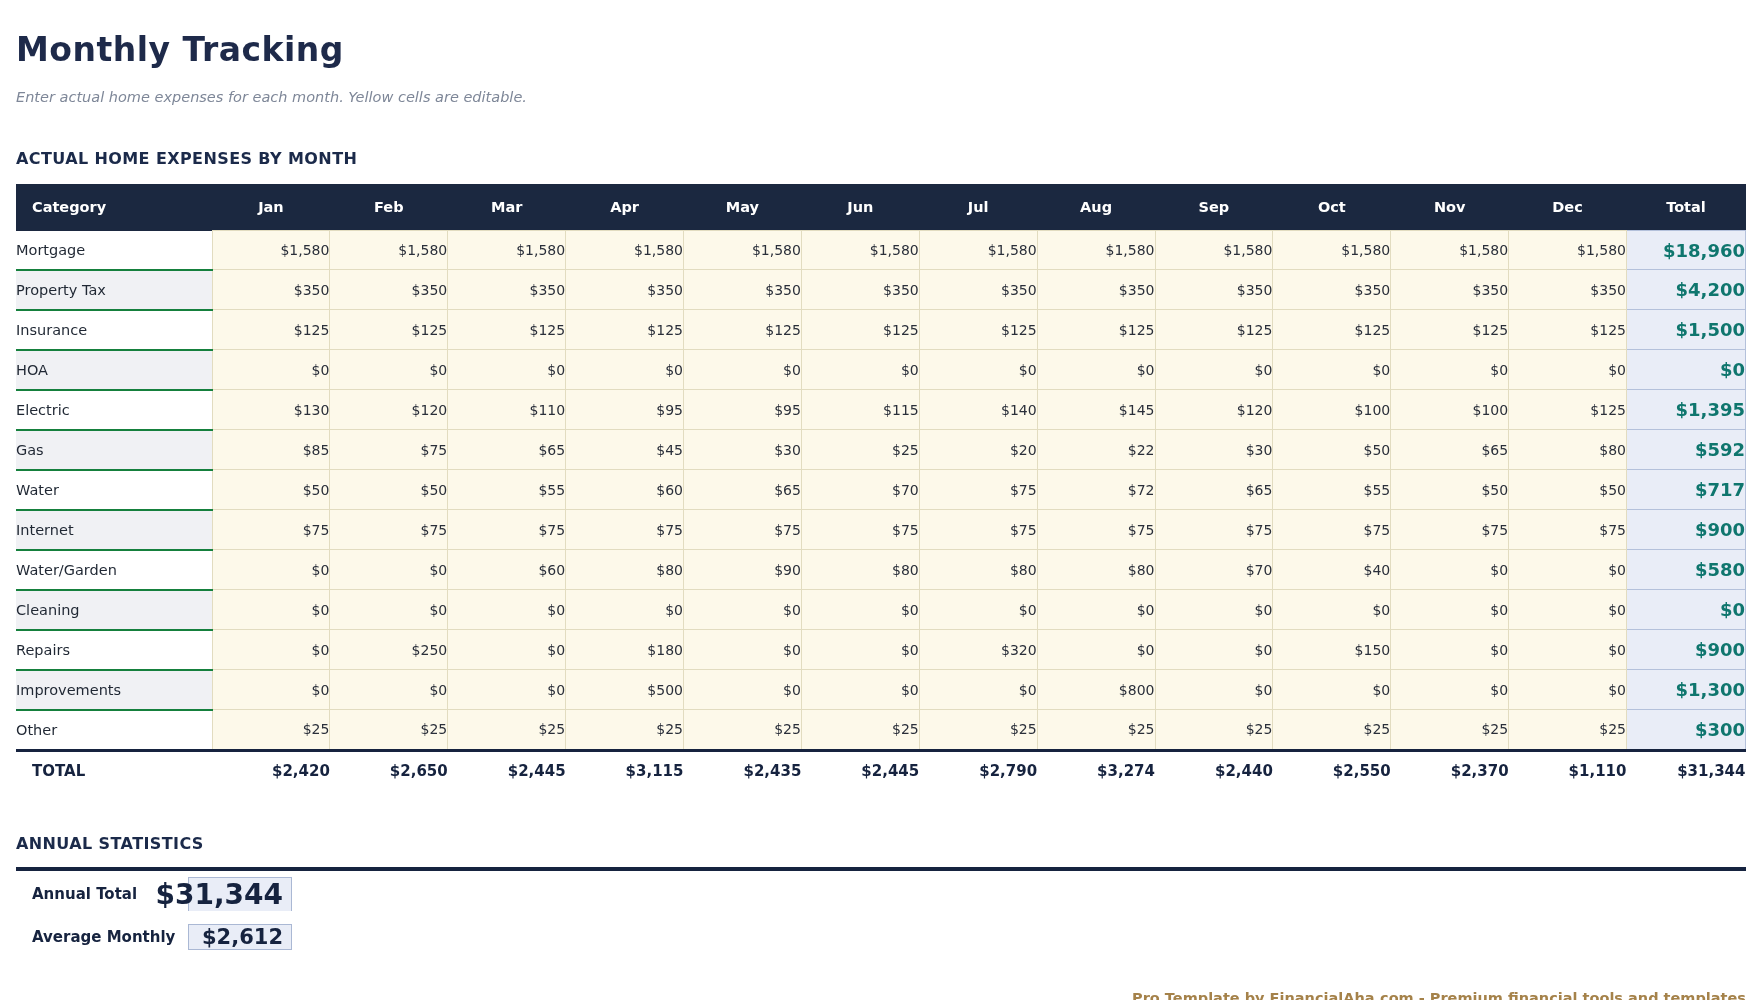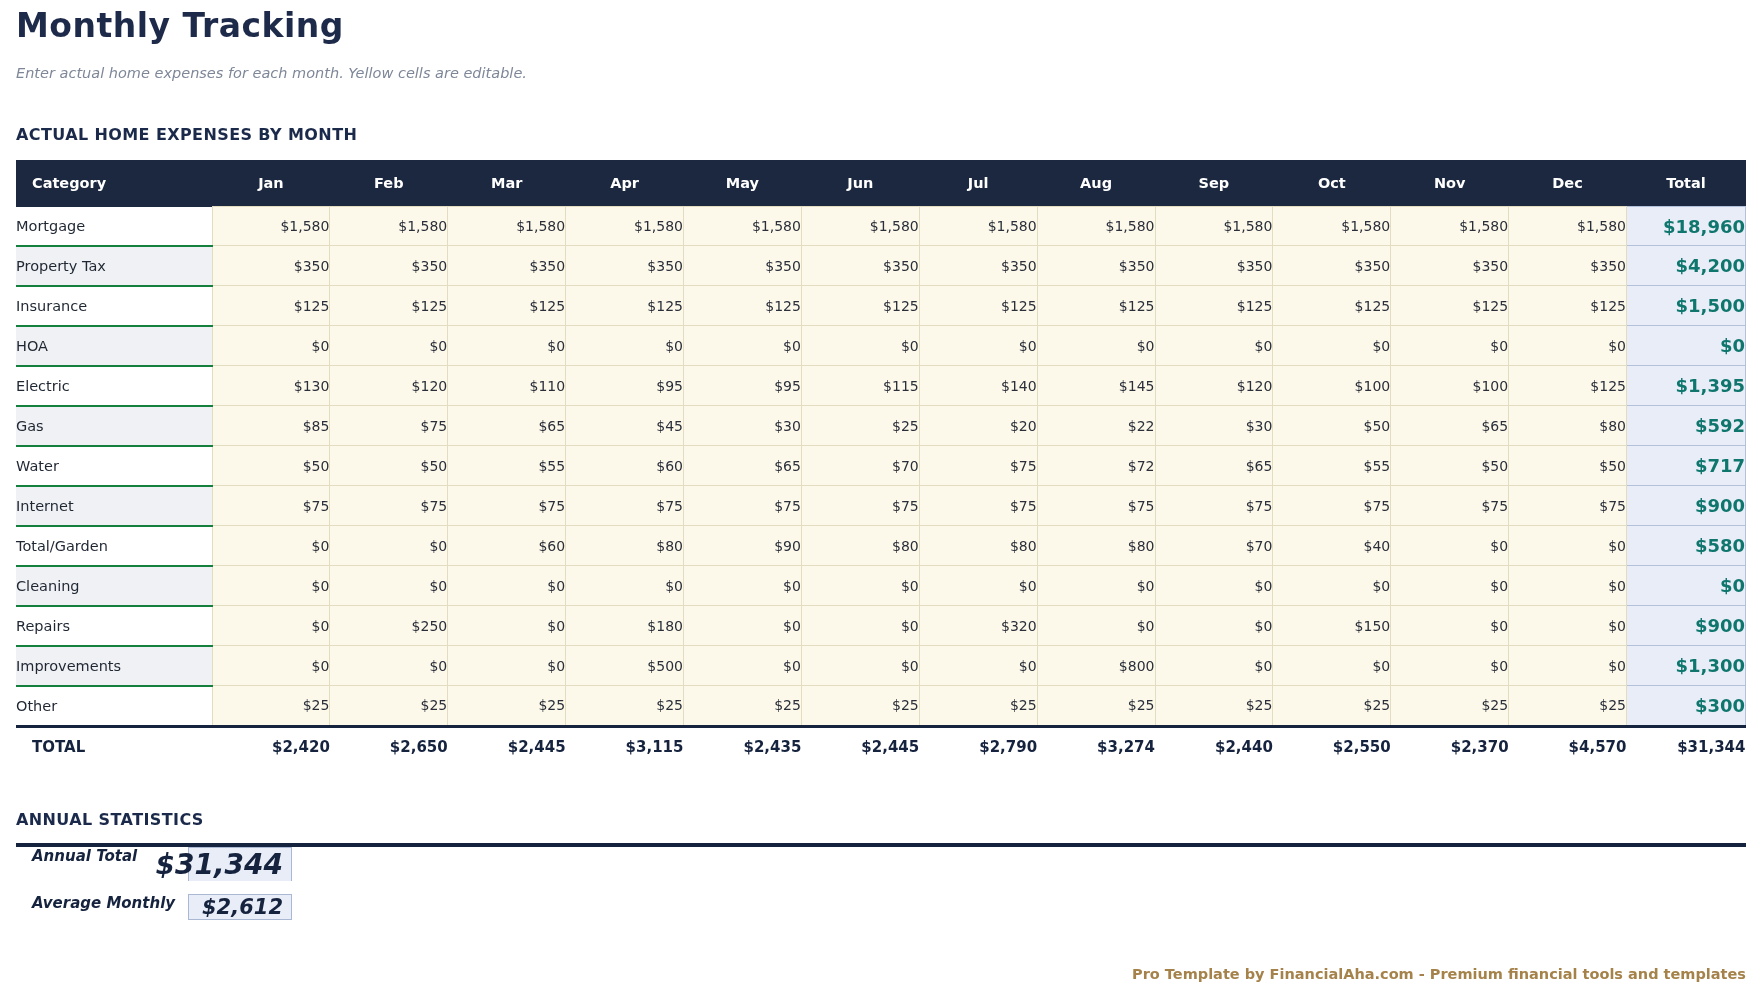--- a/index.html
+++ b/index.html
@@ -6,21 +6,21 @@
     margin: 0;
     padding: 0;
     background: #ffffff;
     font-family: "DejaVu Sans", "Liberation Sans", sans-serif;
     color: #1f2733;
   }
   .page {
     width: 1762px;
     height: 1000px;
     box-sizing: border-box;
-    padding: 4px 16px 0 16px;
+    padding: 28px 16px 0 16px;
     background: #ffffff;
     overflow: hidden;
   }
   h1.page-title {
     margin: 2px 0 0 0;
     font-size: 33px;
     font-weight: bold;
     color: #1e2a4a;
     letter-spacing: 0.5px;
   }
@@ -98,21 +98,21 @@
   tfoot td.total-label {
     text-align: left;
     padding-left: 16px;
   }
   
   .stats-table {
     margin-top: 14px;
     width: 1730px;
     border-top: 4px solid #16233f;
   }
-  .stats-row { display: flex; align-items: flex-start; font-style: italic; }
+  .stats-row { display: flex; align-items: center; }
   .stats-row.first { height: 47px; }
   .stats-row.second { height: 38px; }
   .stats-label {
     width: 156px;
     padding-left: 16px;
     display: flex;
     align-items: center;
     font-weight: bold;
     font-size: 15px;
     color: #16233f;
@@ -292,21 +292,21 @@
           <td class="editable-cell">$75</td>
           <td class="editable-cell">$75</td>
           <td class="editable-cell">$75</td>
           <td class="editable-cell">$75</td>
           <td class="editable-cell">$75</td>
           <td class="editable-cell">$75</td>
           <td class="editable-cell">$75</td>
           <td class="row-total-cell">$900</td>
         </tr>
         <tr>
-          <td class="cat-cell">Total/Garden</td>
+          <td class="cat-cell">Water/Garden</td>
           <td class="editable-cell">$0</td>
           <td class="editable-cell">$0</td>
           <td class="editable-cell">$60</td>
           <td class="editable-cell">$80</td>
           <td class="editable-cell">$90</td>
           <td class="editable-cell">$80</td>
           <td class="editable-cell">$80</td>
           <td class="editable-cell">$80</td>
           <td class="editable-cell">$70</td>
           <td class="editable-cell">$40</td>
@@ -386,21 +386,21 @@
           <td>$2,650</td>
           <td>$2,445</td>
           <td>$3,115</td>
           <td>$2,435</td>
           <td>$2,445</td>
           <td>$2,790</td>
           <td>$3,274</td>
           <td>$2,440</td>
           <td>$2,550</td>
           <td>$2,370</td>
-          <td>$4,570</td>
+          <td>$1,110</td>
           <td>$31,344</td>
         </tr>
     </tfoot>
   </table>
 
   <h2 class="section-title">ANNUAL STATISTICS</h2>
 
   <div class="stats-table">
     <div class="stats-row first">
       <div class="stats-label">Annual Total</div>

